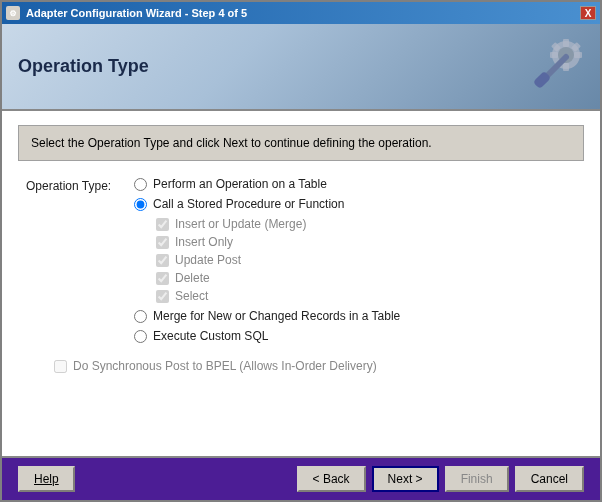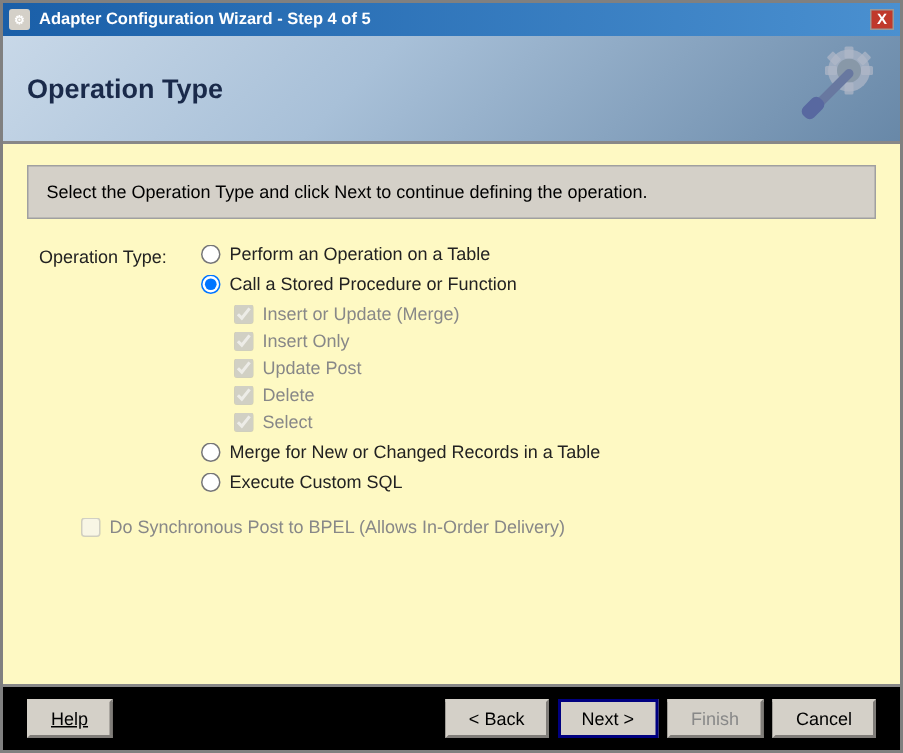--- a/index.html
+++ b/index.html
@@ -53,21 +53,21 @@
       border: 1px solid #999;
       color: white;
       font-size: 10px;
       font-weight: bold;
       display: flex;
       align-items: center;
       justify-content: center;
       cursor: pointer;
     }
     .header-banner {
-      height: 72px;
+      height: 87px;
       background: linear-gradient(135deg, #c8d8e8 0%, #a8c0d8 40%, #6888a8 100%);
       display: flex;
       align-items: center;
       padding: 0 16px;
       position: relative;
       flex-shrink: 0;
       border-bottom: 2px solid #888;
     }
     .header-title {
       font-size: 18px;
@@ -77,21 +77,21 @@
     .header-gear {
       position: absolute;
       right: 16px;
       top: 50%;
       transform: translateY(-50%);
       width: 60px;
       height: 60px;
     }
     .content {
       flex: 1;
-      background: #fef9c3;
+      background: #ffffff;
       padding: 14px 16px;
       display: flex;
       flex-direction: column;
       gap: 12px;
     }
     .instruction-box {
       background: #d4d0c8;
       border: 1px solid #a0a0a0;
       padding: 10px 12px;
       font-size: 12px;
@@ -156,21 +156,21 @@
       margin-top: 10px;
       display: flex;
       align-items: center;
       gap: 6px;
       font-size: 12px;
       color: #888;
       padding-left: 28px;
     }
     .footer {
       height: 44px;
-      background: #000000;
+      background: #4c1d95;
       border-top: 2px solid #888;
       display: flex;
       align-items: center;
       justify-content: space-between;
       padding: 0 16px;
       flex-shrink: 0;
     }
     .footer-left {
       display: flex;
       gap: 8px;

